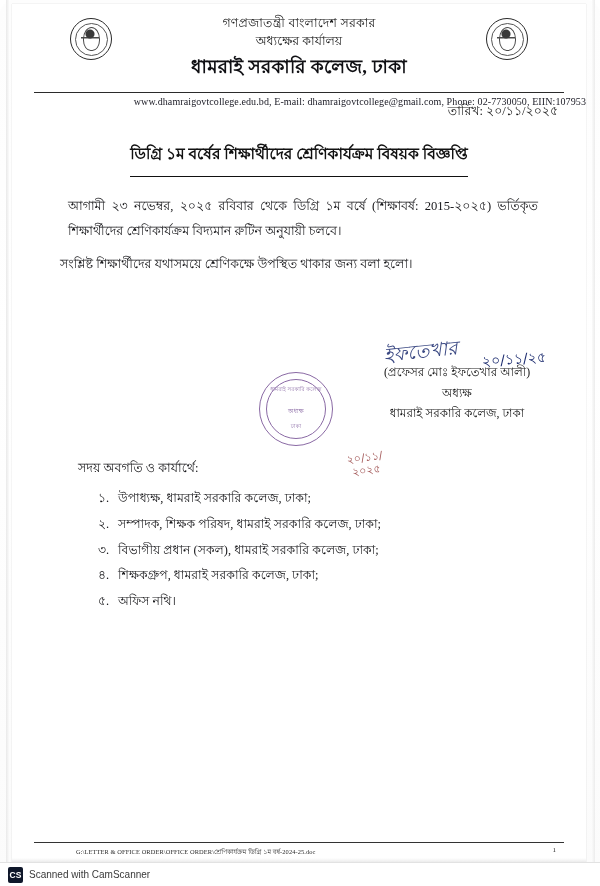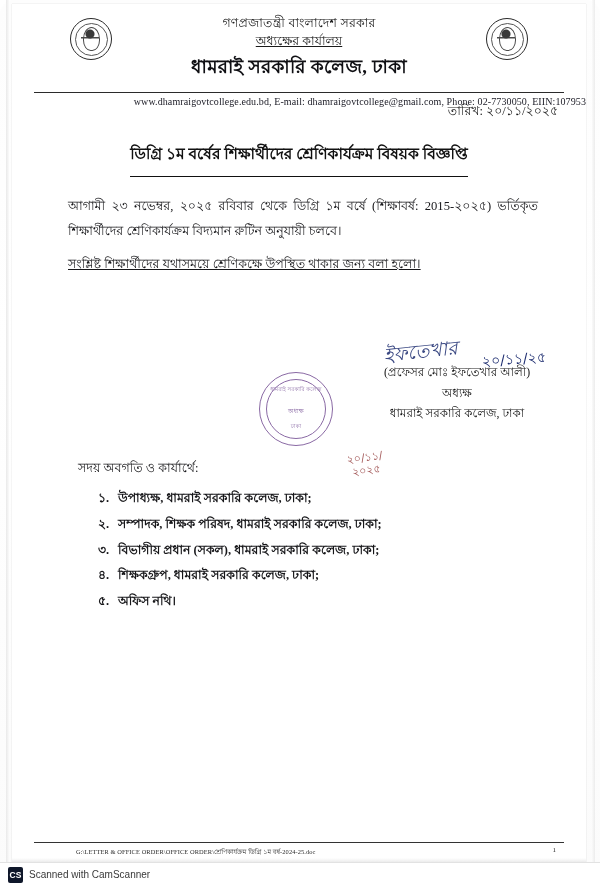--- a/index.html
+++ b/index.html
@@ -57,21 +57,20 @@
   .gov-line {
     font-size: 12.5px;
     letter-spacing: .2px;
     color: #1a1a1a;
     line-height: 1.45;
   }
   .office-line {
     font-size: 12.5px;
     color: #1a1a1a;
     line-height: 1.45;
-    text-decoration: underline;
   }
   .college-name {
     font-size: 18.5px;
     font-weight: bold;
     margin-top: 3px;
     color: #101014;
     letter-spacing: .3px;
   }
   .contact-line {
     font-size: 10px;
@@ -145,21 +144,21 @@
 
   
   .para {
     position: absolute;
     font-size: 12.6px;
     line-height: 1.95;
     color: #17171a;
     text-align: justify;
   }
   .para1 { left: 56px; top: 190px; width: 470px; }
-  .para2 { left: 56px; top: 248px; width: 470px; text-decoration: underline; }
+  .para2 { left: 48px; top: 248px; width: 470px; }
 
   
   .sig-block {
     position: absolute;
     left: 340px;
     top: 358px;
     width: 210px;
     text-align: center;
     font-size: 11.8px;
     line-height: 1.75;
@@ -233,21 +232,21 @@
     color: #17171a;
   }
   .dist-list {
     position: absolute;
     left: 86px; top: 482px;
     width: 420px;
     font-size: 12.4px;
     line-height: 2.08;
     color: #17171a;
   }
-  .dist-list .row { white-space: nowrap; font-weight: bold; }
+  .dist-list .row { white-space: nowrap; }
   .dist-list .num { display: inline-block; width: 20px; }
 
   
   .footer-rule {
     position: absolute;
     left: 22px; top: 838px;
     width: 530px;
     height: 1px;
     background: #333;
   }

